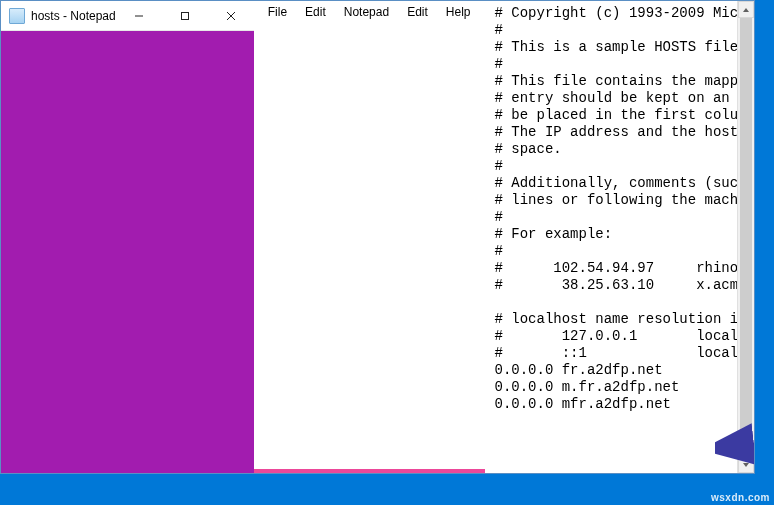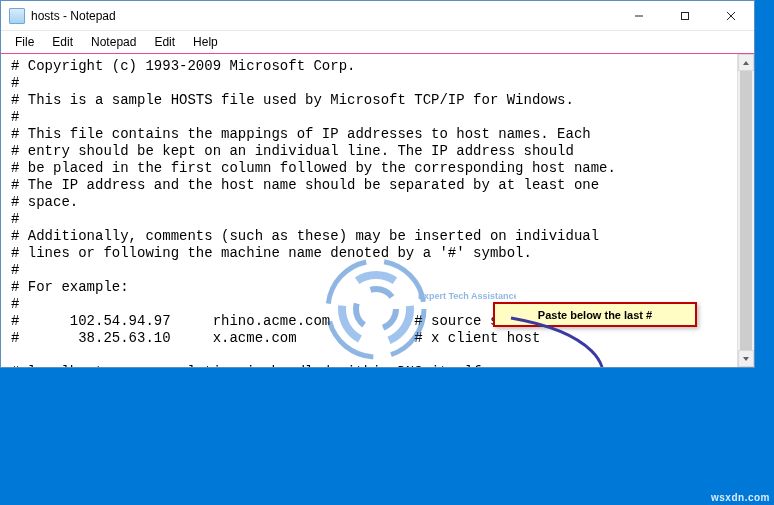--- a/index.html
+++ b/index.html
@@ -10,25 +10,25 @@
     background: #0078d7;
     width: 774px;
     height: 505px;
     overflow: hidden;
     position: relative;
   }
   .window {
     position: absolute;
     left: 0; top: 0;
     width: 755px;
-    height: 368px;
+    height: 474px;
     background: #a21caf;
     border: 1px solid #5a8fc4;
     display: flex;
-    flex-direction: column;
+    flex-direction: row;
   }
   .titlebar {
     display: flex;
     align-items: center;
     height: 30px;
     background: #fff;
     border-bottom: 1px solid #e8e8e8;
   }
   .titlebar .app-icon {
     width: 16px; height: 16px;
@@ -52,21 +52,21 @@
     color: #222;
   }
   .win-controls .btn svg { width: 10px; height: 10px; }
   .menubar {
     display: flex;
     gap: 2px;
     padding: 2px 6px;
     font-size: 12px;
     color: #000;
     background: #fff;
-    border-bottom: 1px solid #ec4899;
+    border-bottom: 4px solid #ec4899;
   }
   .menubar .menu-item { padding: 2px 8px; }
   .editor-wrap {
     flex: 1;
     display: flex;
     position: relative;
     overflow: hidden;
   }
   .editor {
     flex: 1;

